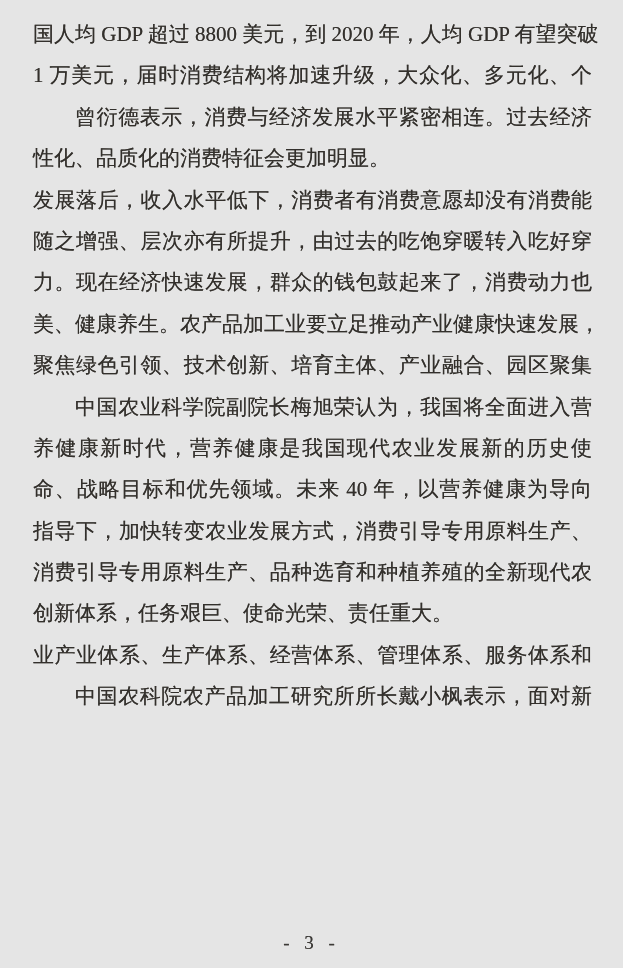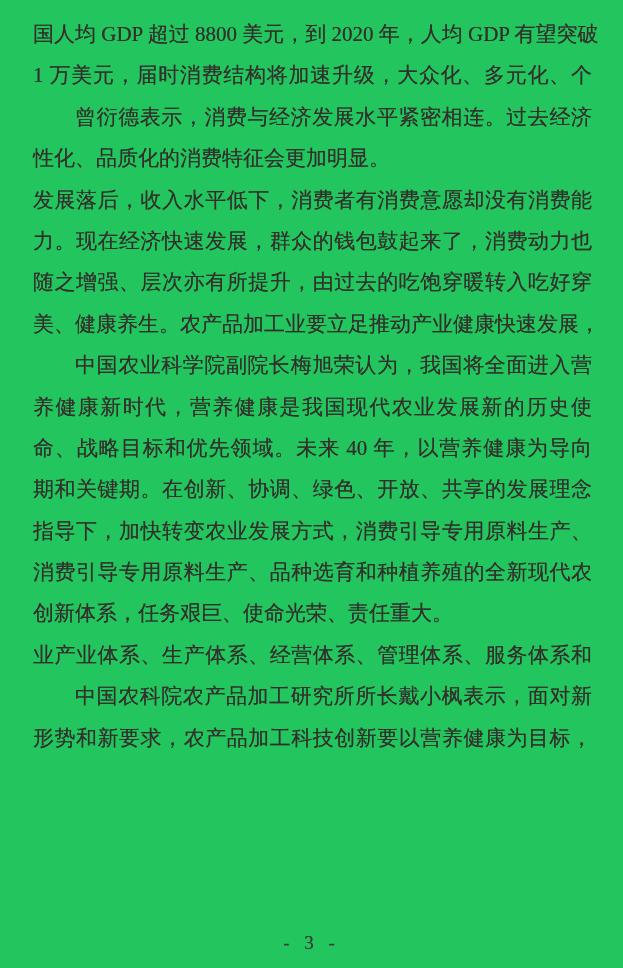--- a/index.html
+++ b/index.html
@@ -4,21 +4,21 @@
 <style>
   html, body {
     margin: 0;
     padding: 0;
     background: #ffffff;
   }
   .page {
     position: relative;
     width: 623px;
     height: 968px;
-    background: #22c55e;
+    background: #e5e5e5;
     overflow: hidden;
     font-family: "Liberation Serif", "DejaVu Serif", serif;
   }
   .doc-body {
     position: absolute;
     left: 33px;
     top: 14px;
     width: 559px;
   }
   .line {
@@ -54,28 +54,27 @@
 </head>
 <body>
 
 <div class="page">
   <div class="doc-body">
       <div class="line">国人均 GDP 超过 8800 美元，到 2020 年，人均 GDP 有望突破</div>
       <div class="line">1 万美元，届时消费结构将加速升级，大众化、多元化、个</div>
       <div class="line indent">曾衍德表示，消费与经济发展水平紧密相连。过去经济</div>
       <div class="line para-end">性化、品质化的消费特征会更加明显。</div>
       <div class="line">发展落后，收入水平低下，消费者有消费意愿却没有消费能</div>
+      <div class="line">随之增强、层次亦有所提升，由过去的吃饱穿暖转入吃好穿</div>
       <div class="line">力。现在经济快速发展，群众的钱包鼓起来了，消费动力也</div>
-      <div class="line">随之增强、层次亦有所提升，由过去的吃饱穿暖转入吃好穿</div>
       <div class="line">美、健康养生。农产品加工业要立足推动产业健康快速发展，</div>
+      <div class="line">聚焦绿色引领、技术创新、培育主体、产业融合、园区聚集</div>
       <div class="line indent">中国农业科学院副院长梅旭荣认为，我国将全面进入营</div>
       <div class="line">养健康新时代，营养健康是我国现代农业发展新的历史使</div>
       <div class="line">命、战略目标和优先领域。未来 40 年，以营养健康为导向</div>
-      <div class="line">期和关键期。在创新、协调、绿色、开放、共享的发展理念</div>
       <div class="line">指导下，加快转变农业发展方式，消费引导专用原料生产、</div>
       <div class="line">消费引导专用原料生产、品种选育和种植养殖的全新现代农</div>
       <div class="line para-end">创新体系，任务艰巨、使命光荣、责任重大。</div>
       <div class="line">业产业体系、生产体系、经营体系、管理体系、服务体系和</div>
       <div class="line indent">中国农科院农产品加工研究所所长戴小枫表示，面对新</div>
-      <div class="line">形势和新要求，农产品加工科技创新要以营养健康为目标，</div>
     </div>
   <div class="page-number">- 3 -</div>
 </div>
 
 </body></html>

